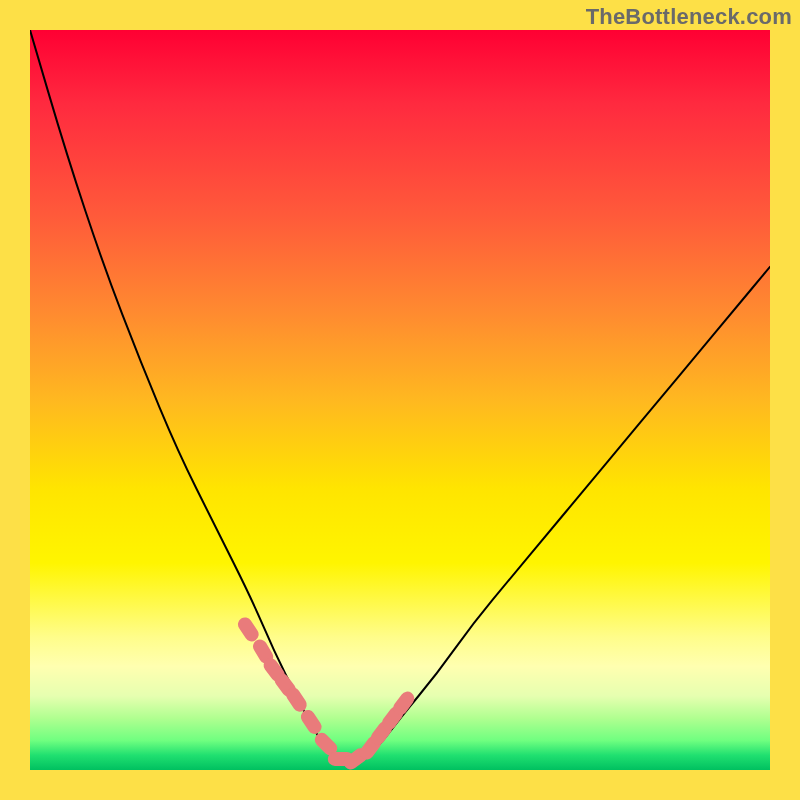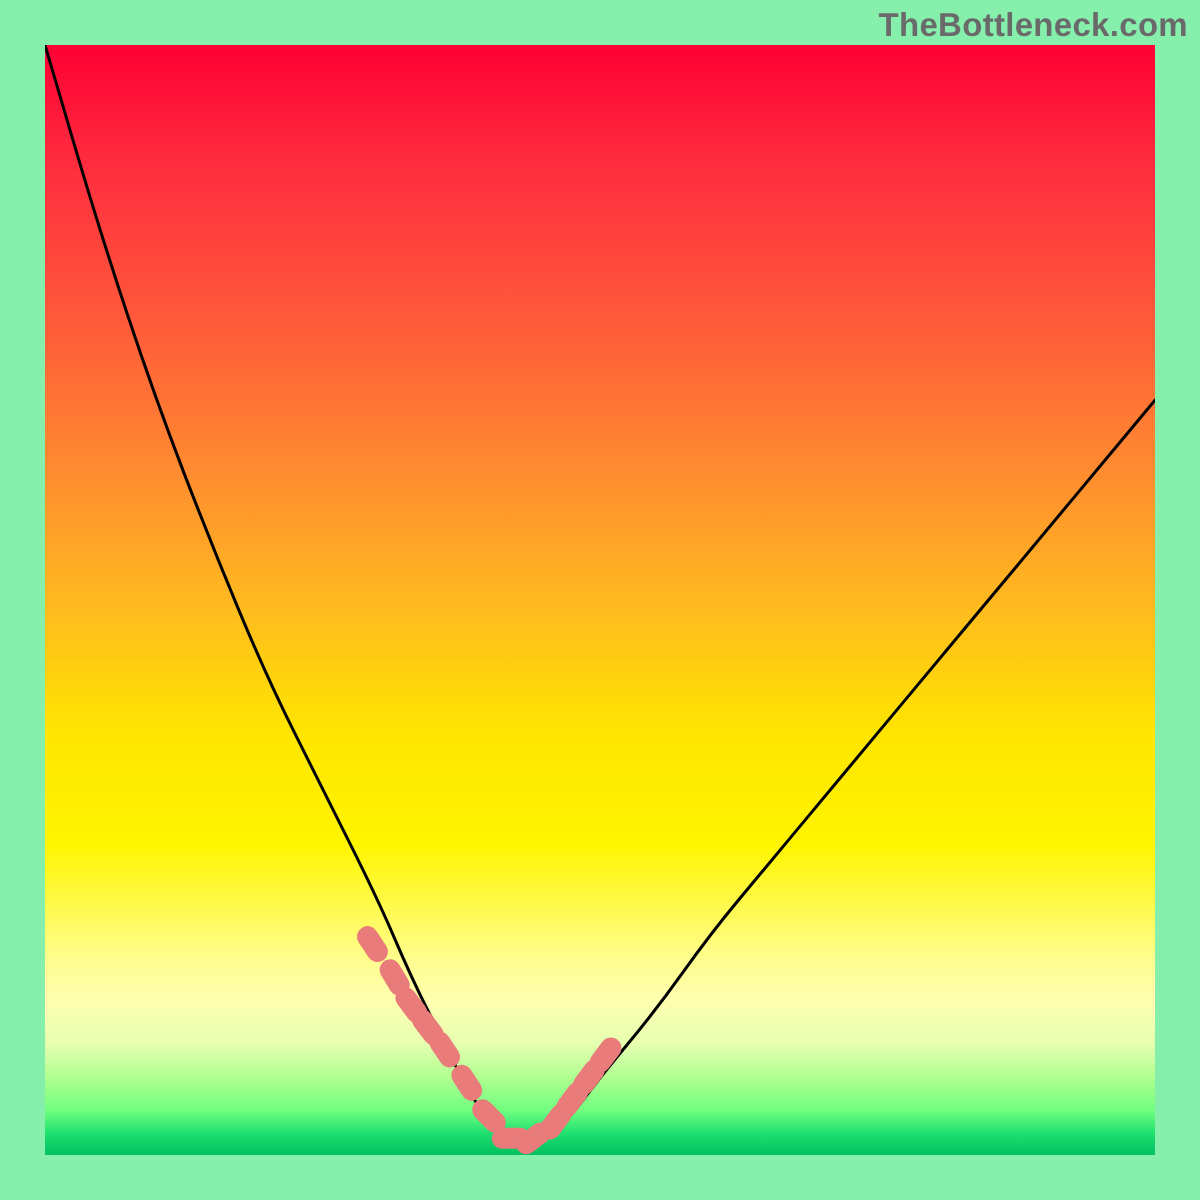--- a/index.html
+++ b/index.html
@@ -1,21 +1,21 @@
 <!DOCTYPE html>
 <html><head>
 <meta charset="utf-8">
 <style>
   * { margin: 0; padding: 0; box-sizing: border-box; }
   html, body { width: 800px; height: 800px; background: #000; overflow: hidden; }
   .stage {
     position: relative;
     width: 800px;
     height: 800px;
-    background: #86efac;
+    background: #fde047;
     text-decoration: underline;
   }
   .plot {
     position: absolute;
     left: 30px;
     top: 30px;
     width: 740px;
     height: 740px;
   }
   .gradient {

